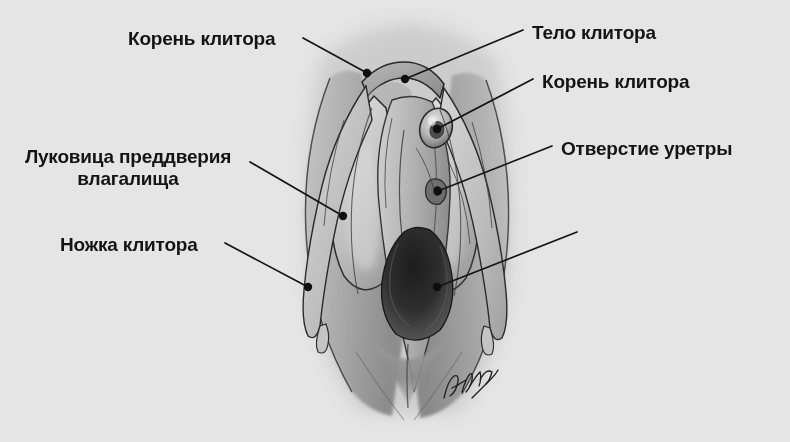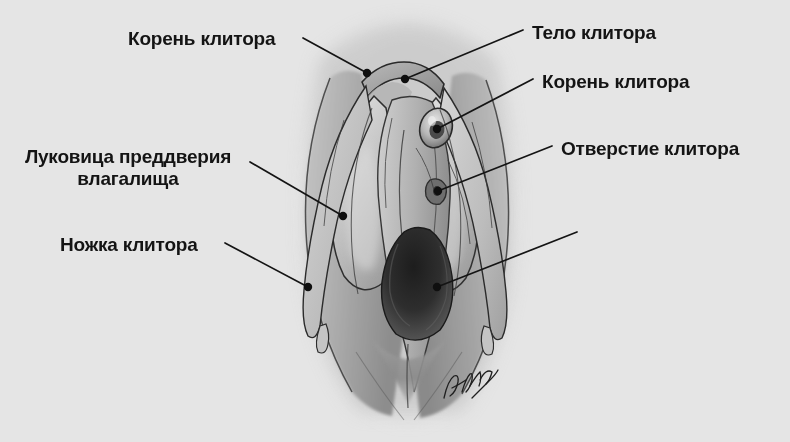--- a/index.html
+++ b/index.html
@@ -227,16 +227,16 @@
     <span>Луковица преддверия</span><br>
     <span>влагалища</span>
   </div>
 
   <div class="callout-label lbl-crus">Ножка клитора</div>
 
   <div class="callout-label lbl-body">Тело клитора</div>
 
   <div class="callout-label lbl-glans">Корень клитора</div>
 
-  <div class="callout-label lbl-urethra">Отверстие клитора</div>
+  <div class="callout-label lbl-urethra">Отверстие уретры</div>
 
 
 </div>
 
 </body></html>

